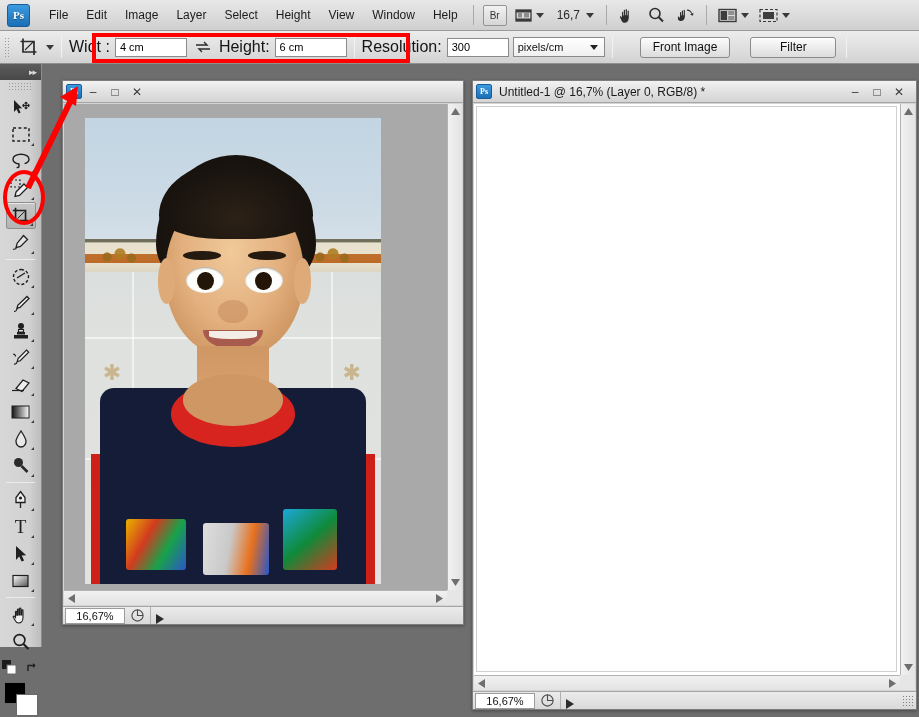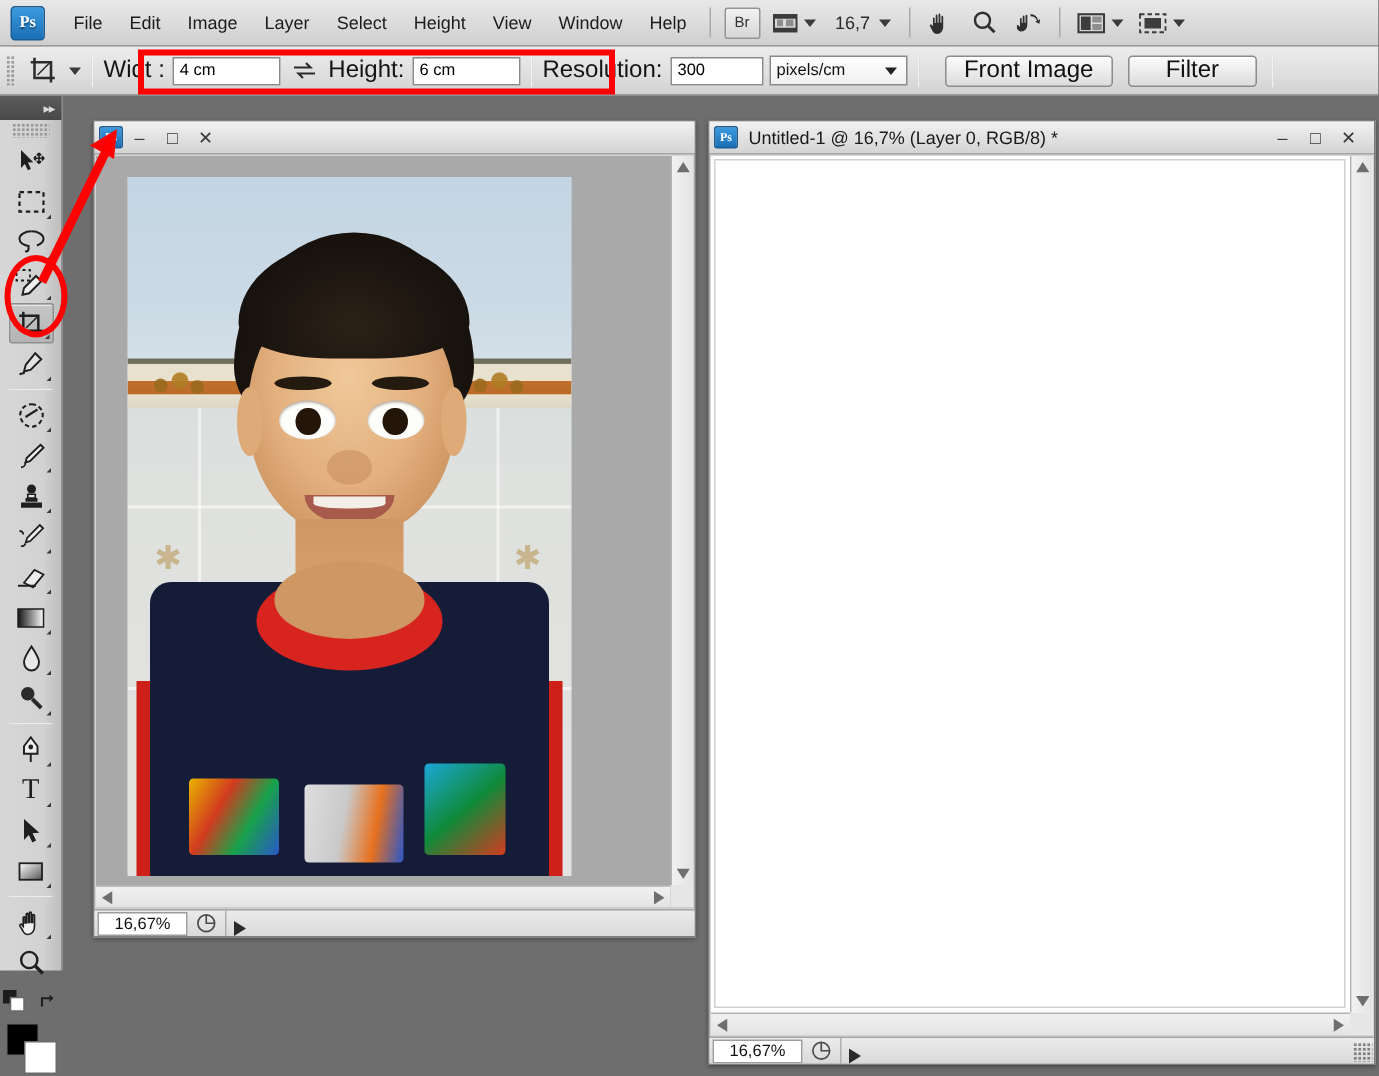--- a/index.html
+++ b/index.html
@@ -75,24 +75,24 @@
   .ob-input.r { width: 62px; }
   .swap-icon { margin: 0 8px; width: 16px; height: 14px; }
   .ob-select {
     width: 92px; height: 20px; border: 1px solid #8a8a8a;
     background: linear-gradient(to bottom,#fff,#f0f0f0);
     display: flex; align-items: center; padding: 0 4px;
     font-size: 11px; color: #111; position: relative; margin-left: 4px;
   }
   .ob-select .caret { position: absolute; right: 6px; border-top-color: #222; }
   .ob-button {
-    height: 21px; padding: 0 12px; margin-left: 10px;
+    height: 21px; padding: 0 12px; margin-left: 20px;
     border: 1px solid #8c8c8c; border-radius: 3px;
     background: linear-gradient(to bottom,#fcfcfc,#dcdcdc);
-    font-size: 16px; color: #101010;
+    font-size: 12px; color: #101010;
     display: flex; align-items: center; justify-content: center;
     box-shadow: inset 0 1px 0 #fff;
   }
   .ob-button.wide { min-width: 86px; }
 
   
   .annot-rect {
     position: absolute; left: 92px; top: 33px; width: 318px; height: 30px;
     border: 4px solid #f00; pointer-events: none; z-index: 50;
   }

